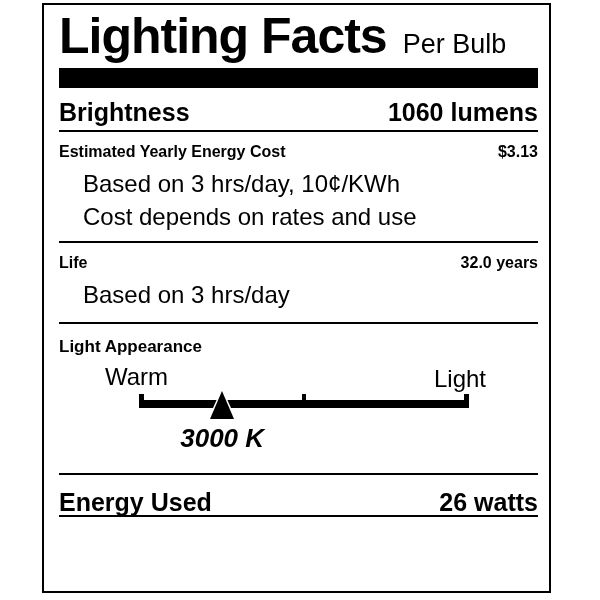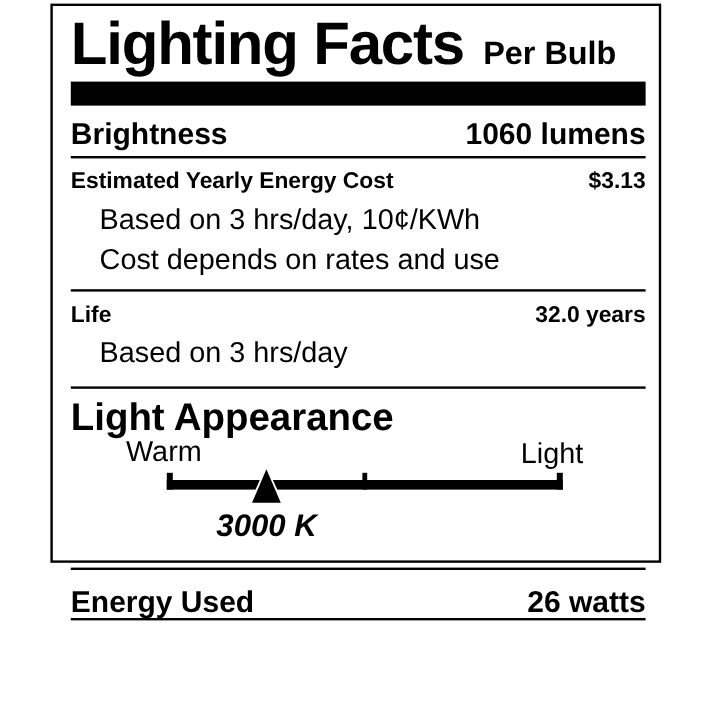--- a/index.html
+++ b/index.html
@@ -15,21 +15,21 @@
     position: relative;
     width: 600px;
     height: 600px;
     background: #ffffff;
   }
   .label-box {
     position: absolute;
     left: 42px;
     top: 3px;
     width: 509px;
-    height: 466px;
+    height: 590px;
     box-sizing: border-box;
     border: 2px solid #000;
     background: #fff;
     padding: 0 11px 0 15px;
   }
   
   .header {
     height: 63px;
     display: flex;
     align-items: baseline;
@@ -38,21 +38,21 @@
   }
   .title {
     font-size: 50px;
     font-weight: bold;
     line-height: 62px;
     letter-spacing: -1px;
     white-space: nowrap;
   }
   .subtitle {
     font-size: 27px;
-    font-weight: bold;
+    font-weight: normal;
     white-space: nowrap;
   }
   .thick-bar {
     height: 20px;
     background: #000;
   }
   
   .kv-row {
     display: flex;
     justify-content: space-between;
@@ -65,37 +65,37 @@
   }
   .row-brightness { height: 44px; padding-top: 6px; }
   .row-energy-used { height: 42px; padding-top: 15px; }
   .section {
     border-bottom: 2px solid #000;
     box-sizing: border-box;
   }
   .main-line {
     display: flex;
     justify-content: space-between;
-    font-size: 19px;
+    font-size: 16px;
     font-weight: bold;
     line-height: 30px;
     margin-top: 5px;
   }
   .note-line {
     font-size: 24px;
     font-weight: normal;
     line-height: 33px;
     padding-left: 24px;
   }
   .sec-energy-cost { height: 106px; }
   .sec-life { height: 76px; }
   
   .sec-light { height: 143px; position: relative; }
   .la-heading {
-    font-size: 32px;
+    font-size: 17px;
     font-weight: bold;
     line-height: 30px;
     margin-top: 8px;
   }
   .scale-area {
     position: relative;
     height: 101px;
   }
   .warm-label {
     position: absolute;

